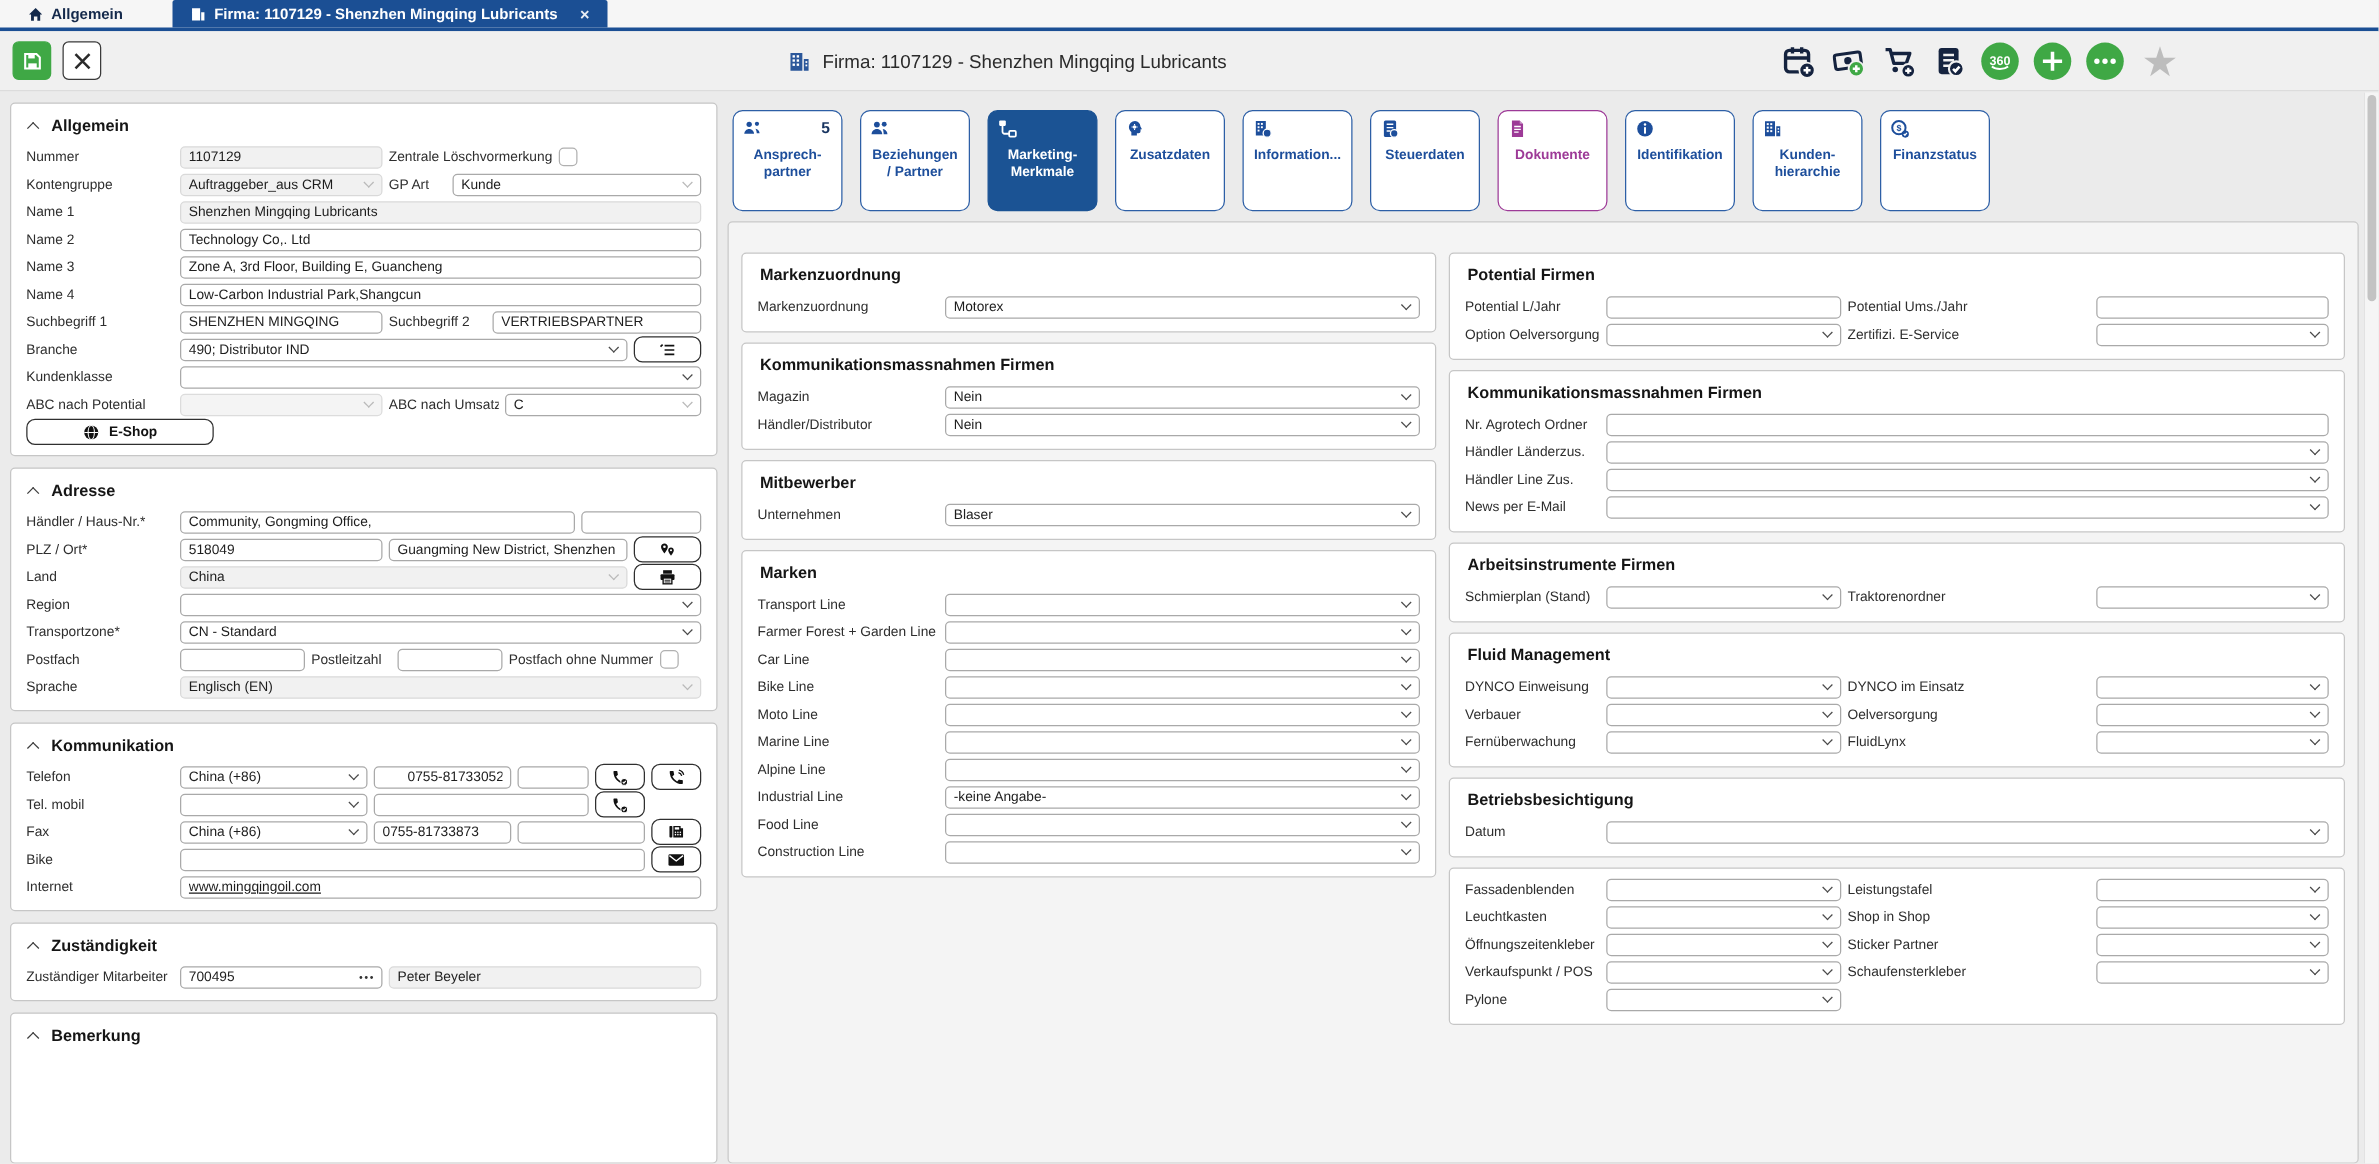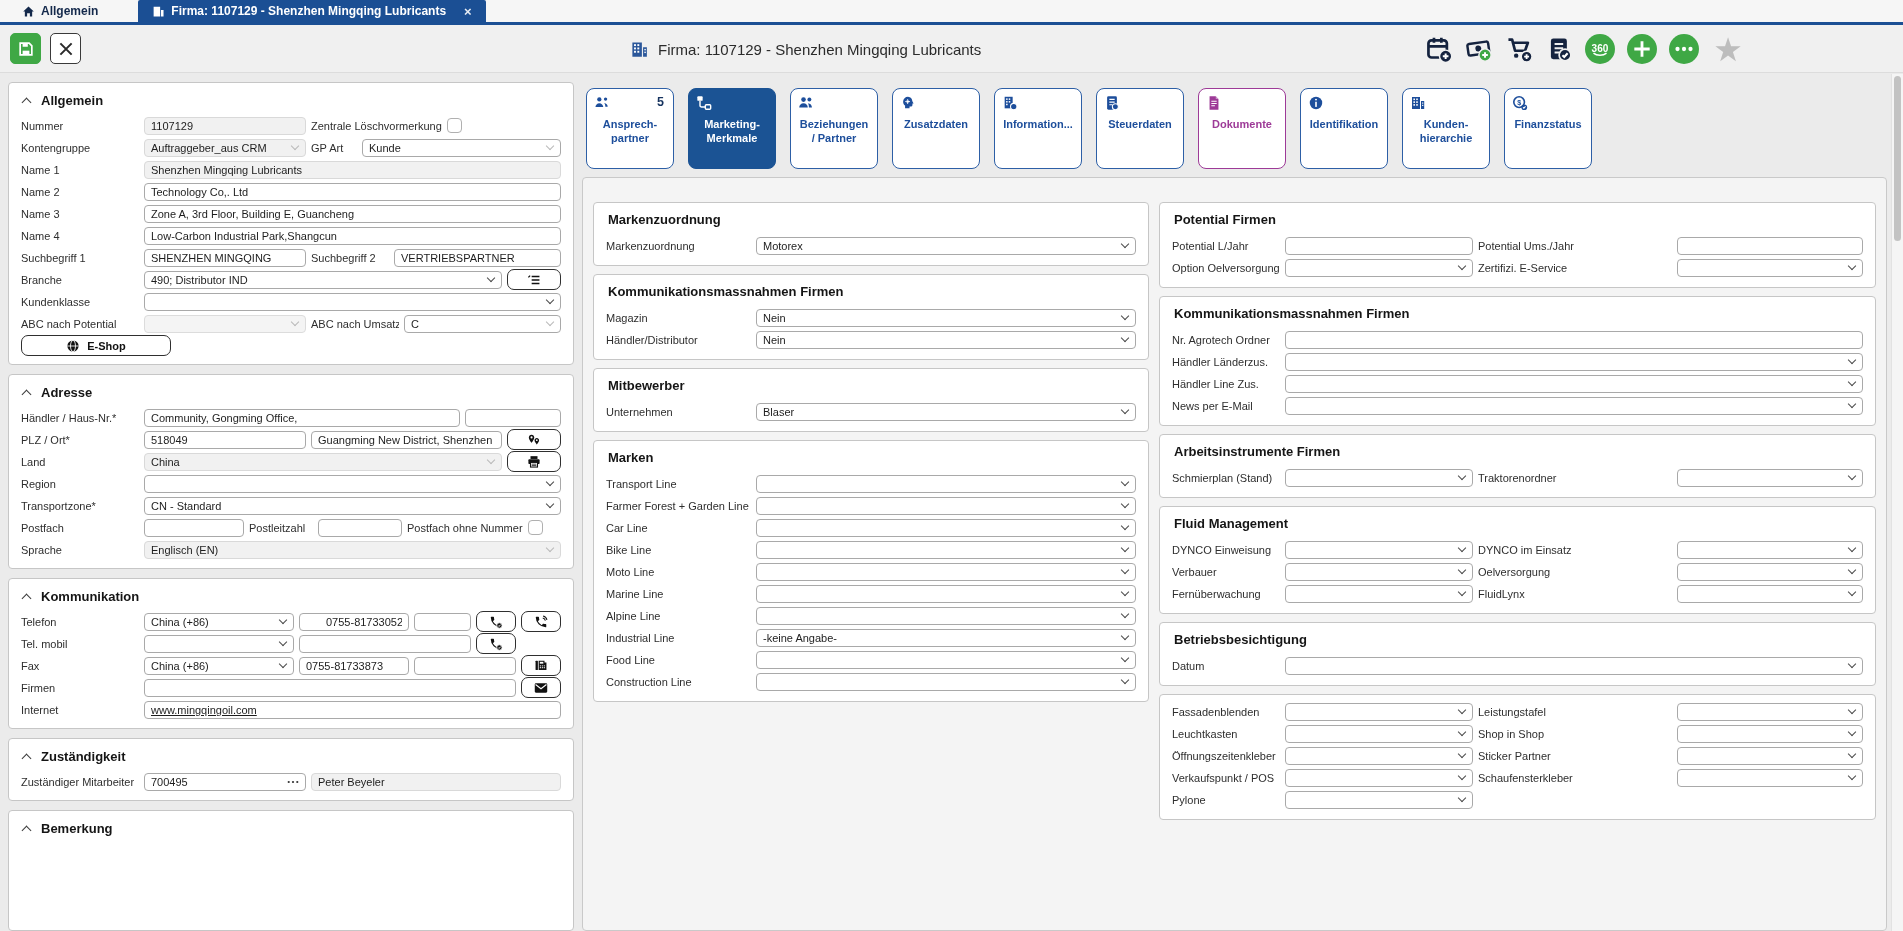--- a/index.html
+++ b/index.html
@@ -513,21 +513,21 @@
                     <circle cx="13.2" cy="8.7" r=".8"></circle>
                     <circle cx="8.2" cy="11.2" r=".8"></circle>
                     <circle cx="10.7" cy="11.2" r=".8"></circle>
                     <circle cx="13.2" cy="11.2" r=".8"></circle>
                   </g>
                 </svg>
               </span>
             </button>
           </div>
           <div class="row">
-            <span class="flabel" style="width: 118px;">Firmen</span>
+            <span class="flabel" style="width: 118px;">Bike</span>
             <div class="fld" style="flex: 1 1 0px;">
               <span class="val"></span>
             </div>
             <button class="icbtn" style="width: 40px;">
               <span class="svgi">
                 <svg viewBox="0 0 18 14">
                   <rect x="1" y="1" width="16" height="12" rx="1.5" fill="currentColor"></rect>
                   <path fill="none" stroke="#fff" stroke-width="1.4" d="M2 2.5l7 5.5 7-5.5"></path>
                 </svg>
               </span>
@@ -583,48 +583,48 @@
                     <circle cx="13" cy="4.6" r="1.9"></circle>
                     <path d="M11.6 8.9c2.1.3 3.8 2 3.8 4.2h-2.6c0-1.6-.4-3.1-1.2-4.2z"></path>
                   </g>
                 </svg>
               </span>
             </div>
             <span class="badge">5</span>
             <div class="clbl">Ansprech-
 partner</div>
           </div>
-          <div class="tcard active">
-            <div class="tctop">
-              <span class="svgi">
-                <svg viewBox="0 0 18 18">
-                  <rect x="1.5" y="1.5" width="6" height="5" rx="1" fill="currentColor"></rect>
-                  <rect x="10.5" y="11" width="6" height="5" rx="1" fill="none" stroke="currentColor" stroke-width="1.6"></rect>
-                  <path fill="none" stroke="currentColor" stroke-width="1.6" d="M4.5 6.5v5.2a1.8 1.8 0 0 0 1.8 1.8h4.2"></path>
-                </svg>
-              </span>
-            </div>
-            <div class="clbl">Marketing-
-Merkmale</div>
-          </div>
           <div class="tcard">
             <div class="tctop">
               <span class="svgi">
                 <svg viewBox="0 0 18 18">
                   <g fill="currentColor">
                     <circle cx="6.2" cy="5.2" r="2.6"></circle>
                     <path d="M1.4 14c0-2.6 2.1-4.7 4.8-4.7s4.8 2.1 4.8 4.7z"></path>
                     <circle cx="12.8" cy="5" r="2.2"></circle>
                     <path d="M11.4 9.2c2.4.2 4.3 2.2 4.3 4.8h-3.4c0-1.9-.3-3.6-.9-4.8z"></path>
                   </g>
                 </svg>
               </span>
             </div>
             <div class="clbl">Beziehungen
 / Partner</div>
+          </div>
+          <div class="tcard active">
+            <div class="tctop">
+              <span class="svgi">
+                <svg viewBox="0 0 18 18">
+                  <rect x="1.5" y="1.5" width="6" height="5" rx="1" fill="currentColor"></rect>
+                  <rect x="10.5" y="11" width="6" height="5" rx="1" fill="none" stroke="currentColor" stroke-width="1.6"></rect>
+                  <path fill="none" stroke="currentColor" stroke-width="1.6" d="M4.5 6.5v5.2a1.8 1.8 0 0 0 1.8 1.8h4.2"></path>
+                </svg>
+              </span>
+            </div>
+            <div class="clbl">Marketing-
+Merkmale</div>
           </div>
           <div class="tcard">
             <div class="tctop">
               <span class="svgi">
                 <svg viewBox="0 0 18 18">
                   <path fill="currentColor" d="M9 2a5.5 5.5 0 0 0-5.5 5.5c0 1.8.9 3.4 2.2 4.4V15h5v-2h1.5A1.8 1.8 0 0 0 14 11.2V9.5h1.3L13.9 7A5.5 5.5 0 0 0 9 2z"></path>
                   <circle cx="8.6" cy="7.4" r="1.6" fill="#fff"></circle>
                   <g stroke="#fff" stroke-width="1">
                     <path d="M8.6 4.7v1.1M8.6 9v1.1M5.9 7.4H7M10.2 7.4h1.1"></path>
                   </g>

